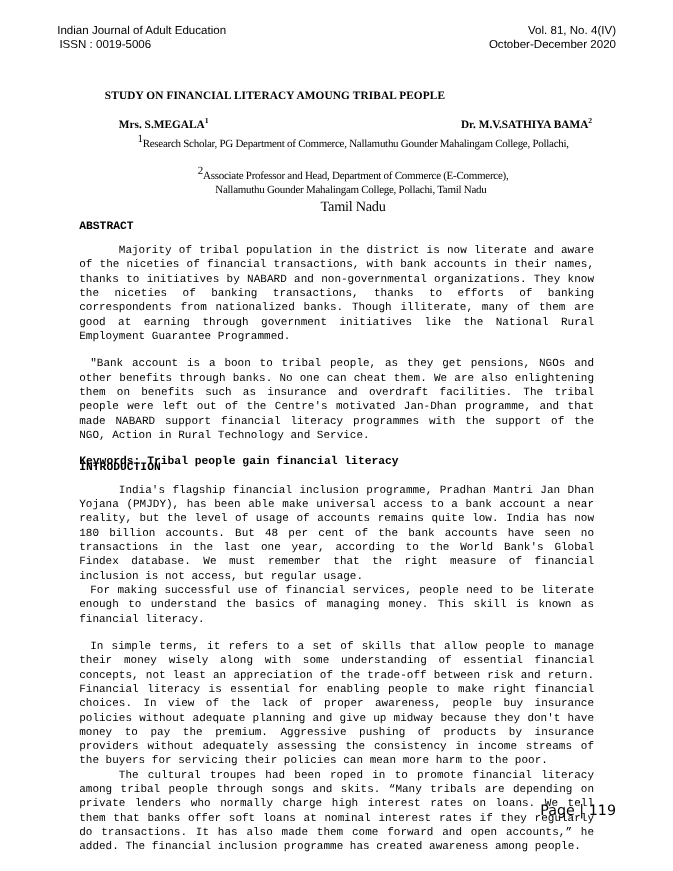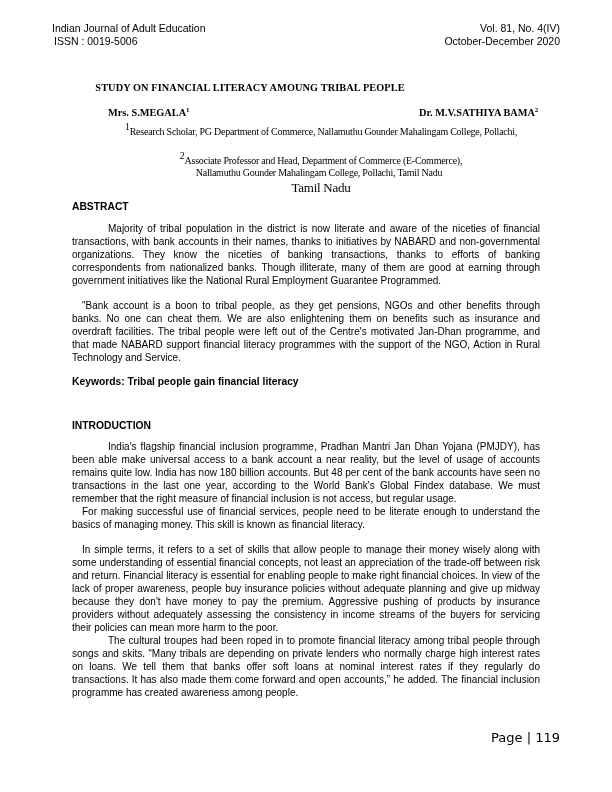--- a/index.html
+++ b/index.html
@@ -10,21 +10,21 @@
     .title { position: absolute; left: 0; width: 500px; top: 82px; text-align: center; font-family: "Liberation Serif", serif; font-weight: bold; font-size: 10.3px; letter-spacing: 0.1px; }
     .author { position: absolute; top: 106px; font-family: "Liberation Serif", serif; font-weight: bold; font-size: 10.3px; }
     .author sup { font-size: 7px; vertical-align: 4px; }
     .author-1 { left: 108px; }
     .author-2 { left: 372px; margin-left: 47px; }
     .affil { position: absolute; left: 0; width: 612px; text-align: center; font-family: "Liberation Serif", serif; font-size: 10px; letter-spacing: -0.25px; line-height: 12px; padding-left: 15px; }
     .affil .small { font-size: 13px; margin-top: 44px; }
     .affil sup { font-size: 10px; vertical-align: 5px; }
     .affil-1 { top: 121px; }
     .affil-2 { top: 150px; }
-    .section { position: absolute; left: 72px; width: 468px; font-family: Liberation Sans, sans-serif; font-size: 10px; line-height: 13px; }
+    .section { position: absolute; left: 72px; width: 468px; font-family: Liberation Mono, monospace; font-size: 10px; line-height: 13px; }
     .heading { font-weight: bold; font-size: 10.3px; }
     p { margin: 0; text-align: justify; }
     .ind1 { text-indent: 36px; }
     .ind2 { text-indent: 10px; }
     .footer { position: absolute; right: 52px; top: 730px; font-family: "DejaVu Sans", sans-serif; font-size: 13px; }
   </style>
 </head>
 <body>
 
 <div class="hdr hdr-left">

